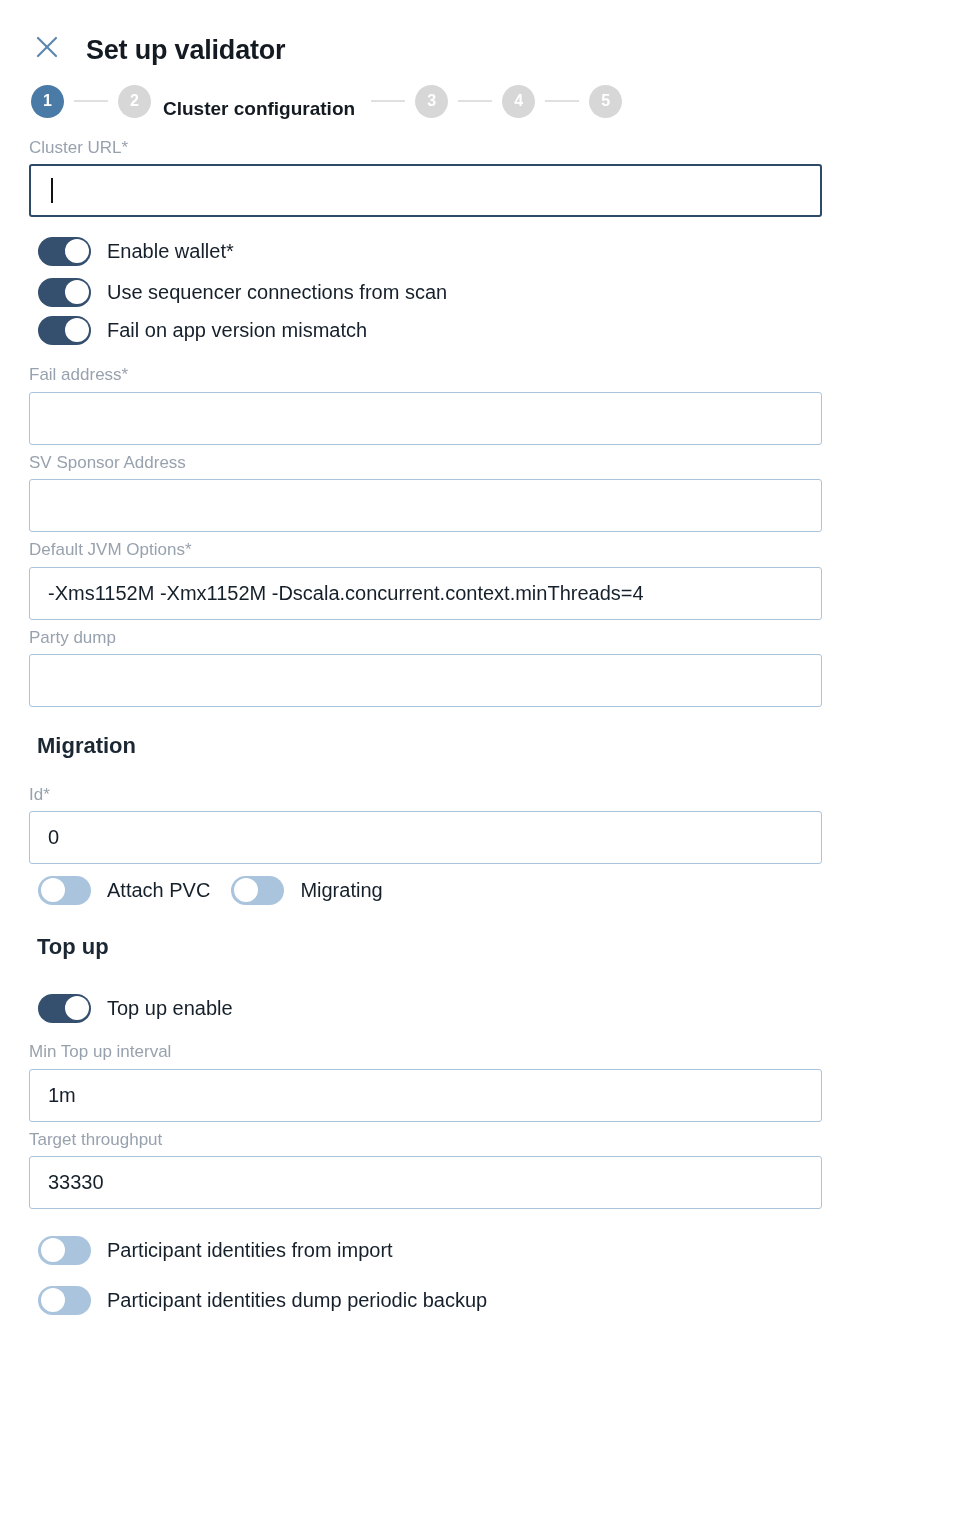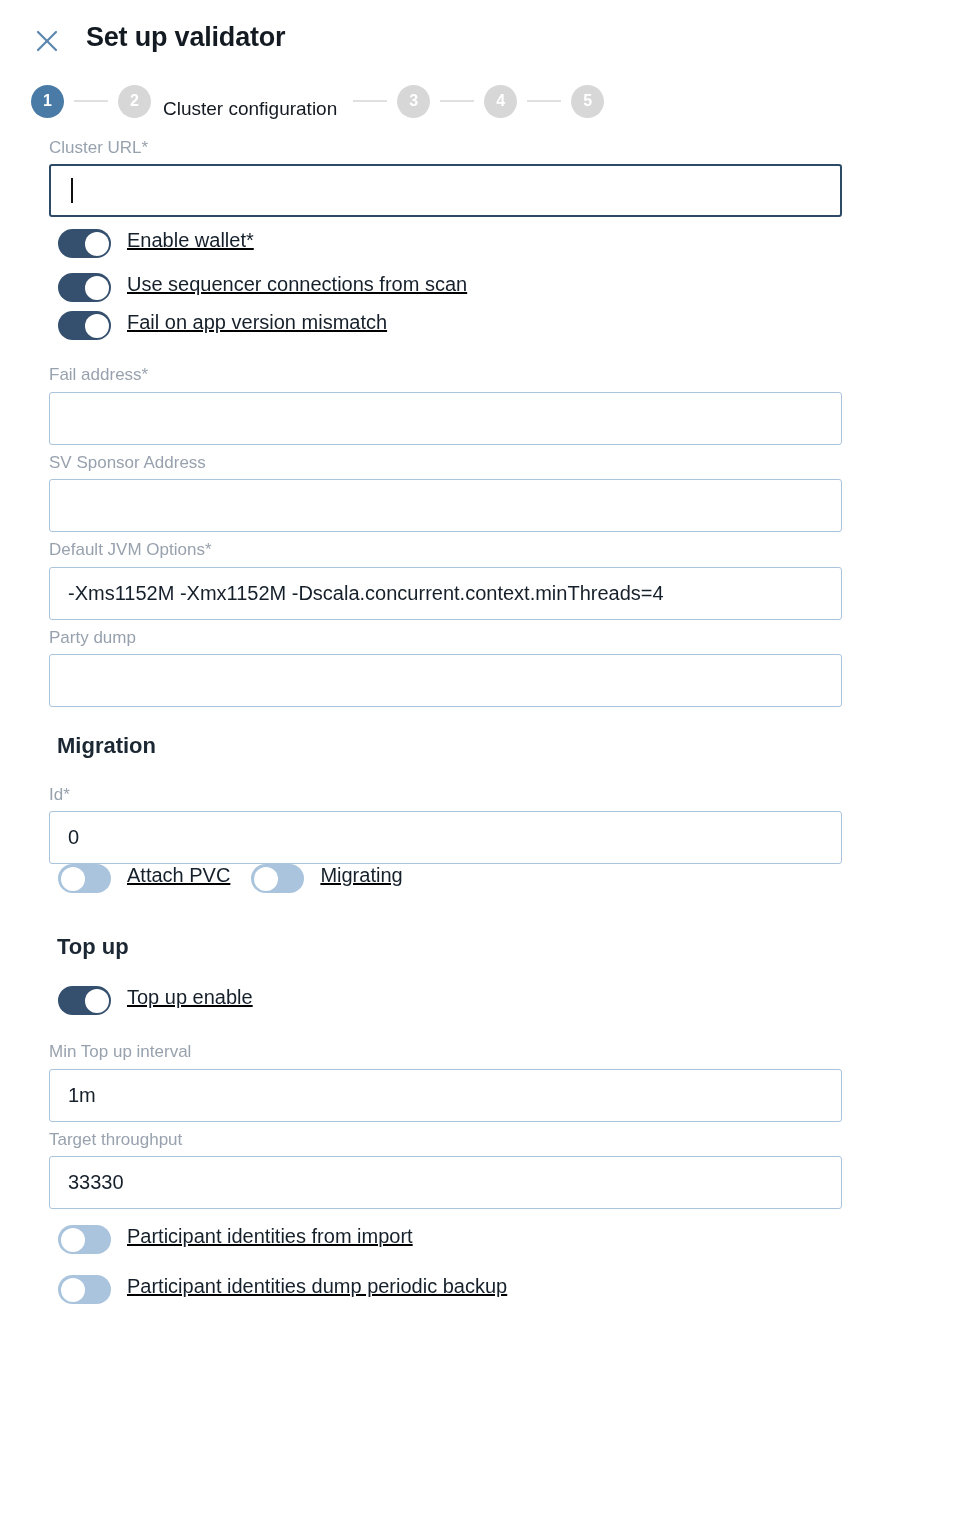--- a/index.html
+++ b/index.html
@@ -7,21 +7,21 @@
     margin: 0; padding: 0;
     width: 976px; height: 1526px;
     background: #ffffff;
     font-family: "Liberation Sans", sans-serif;
     -webkit-font-smoothing: antialiased;
   }
   .page { position: relative; width: 976px; height: 1526px; background:#fff; overflow:hidden; }
 
   
   .header {
-    display: flex; align-items: flex-start;
+    display: flex; align-items: flex-end;
     padding: 24px 0 0 30px;
     height: 64px;
   }
   .close-btn {
     width: 34px; height: 34px;
     display: flex; align-items: center; justify-content: center;
     cursor: pointer; flex: 0 0 auto;
   }
   .close-btn svg { display:block; }
   .title {
@@ -47,26 +47,26 @@
     flex: 0 0 auto; cursor: pointer;
   }
   .step-circle.active { background: #467architecture; }
   .step-circle.active { background: #4a7ba7; }
   .step-circle.inactive { background: #d7d7d7; }
   .step-line {
     width: 34px; height: 2px; background: #e0e0e0;
     margin: 0 10px; flex: 0 0 auto;
   }
   .step-label {
-    font-size: 19px; font-weight: normal; color: #141a22;
+    font-size: 19px; font-weight: bold; color: #141a22;
     margin: 16px 6px 0 12px; white-space: nowrap;
   }
 
   
-  .form { padding: 0 21px 0 49px; margin-top: 14px; }
+  .form { padding: 0 21px 0 29px; margin-top: 14px; }
 
   .field { margin-bottom: 0; }
   .field-label {
     font-size: 17px;
     color: #98a2ae;
     line-height: 1.2;
     margin-bottom: 6px;
     display: block;
   }
   .input {
@@ -94,23 +94,22 @@
   }
   .input .val { white-space: nowrap; overflow: hidden; }
 
   .gap-8  { height: 8px; }
   .gap-12 { height: 12px; }
   .gap-16 { height: 16px; }
   .gap-20 { height: 20px; }
 
   
   .toggle-row {
-    display: flex; align-items: flex-start;
+    display: flex; align-items: center;
     height: 44px;
-    text-decoration: underline;
   }
   .toggle-row.tight { height: 38px; }
   .toggle {
     position: relative;
     width: 53px; height: 29px;
     border-radius: 15px;
     flex: 0 0 auto;
     cursor: pointer;
     margin-left: 9px;
   }

